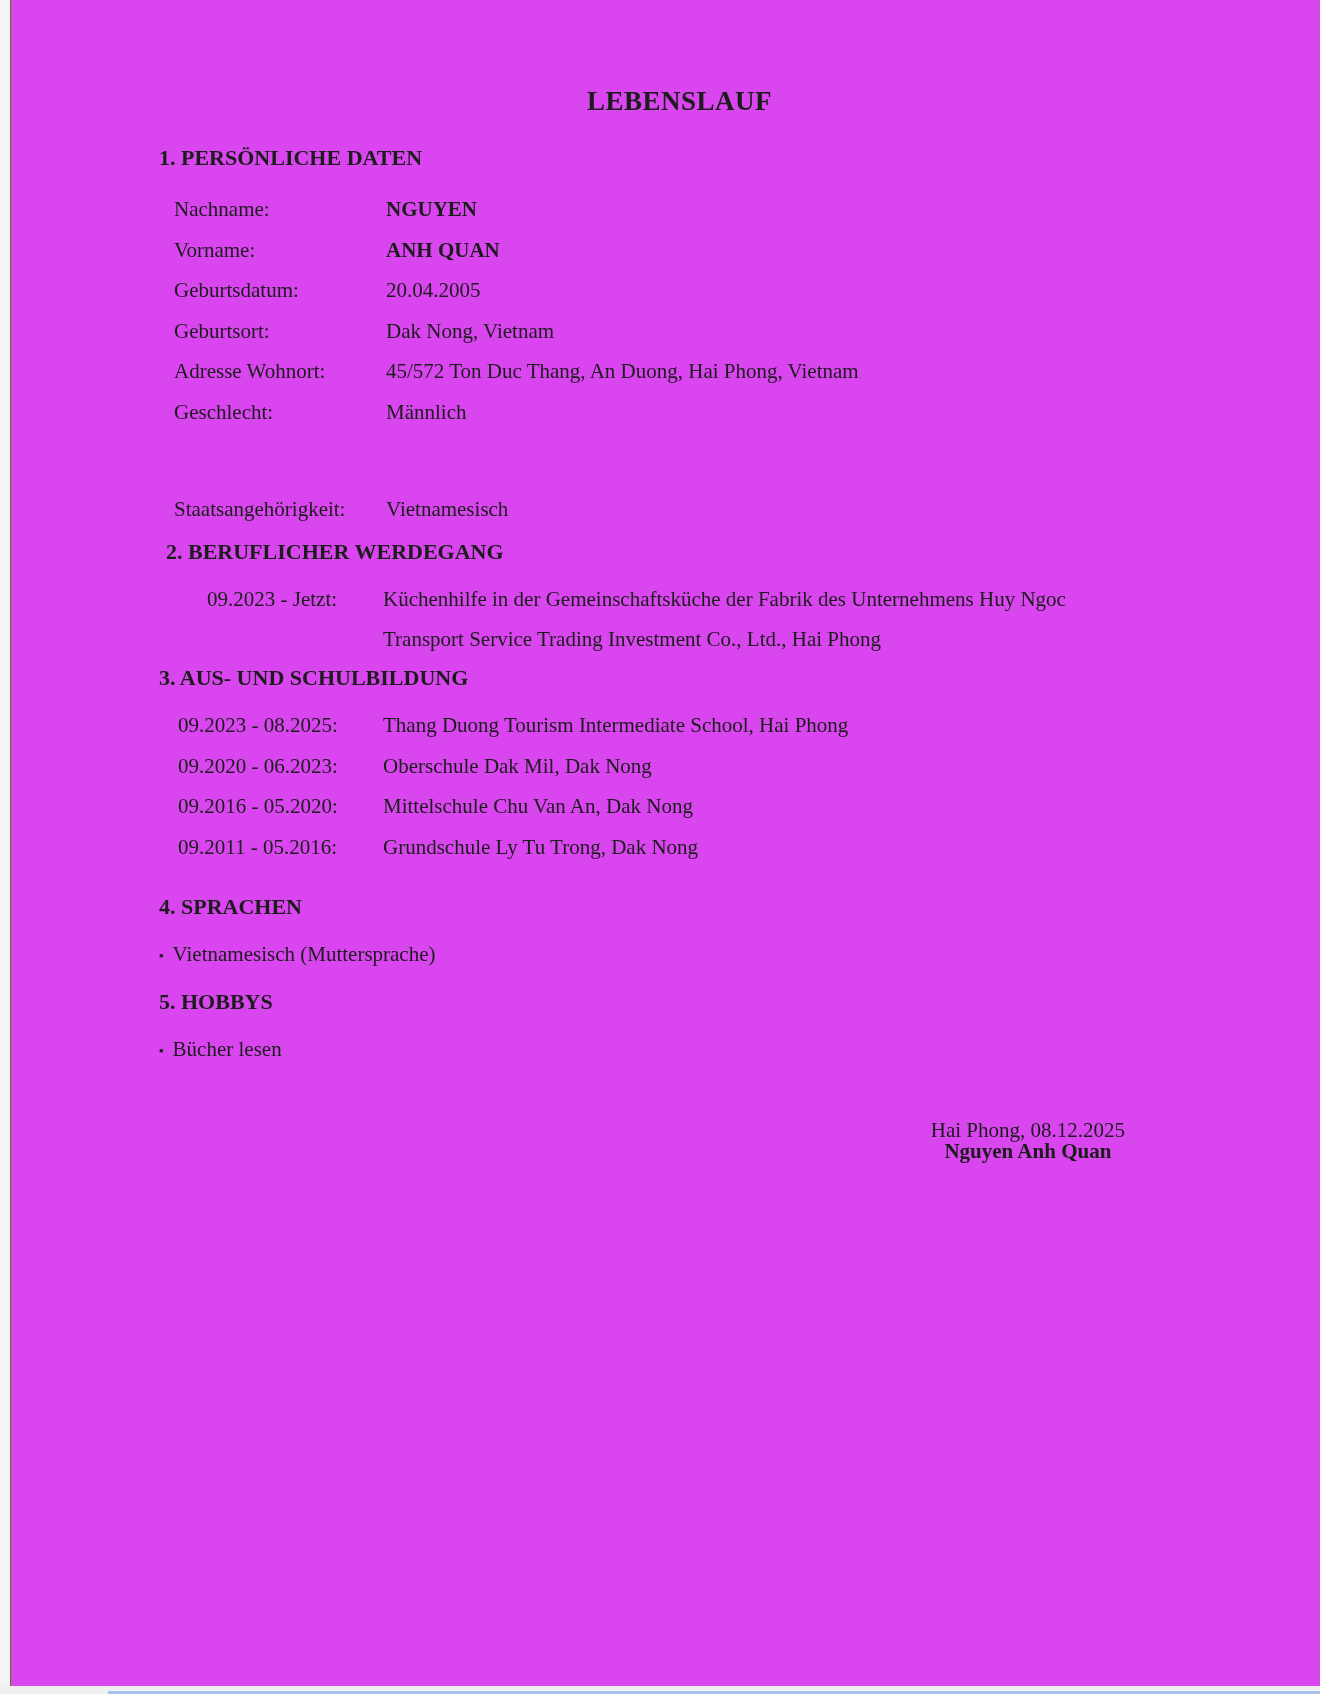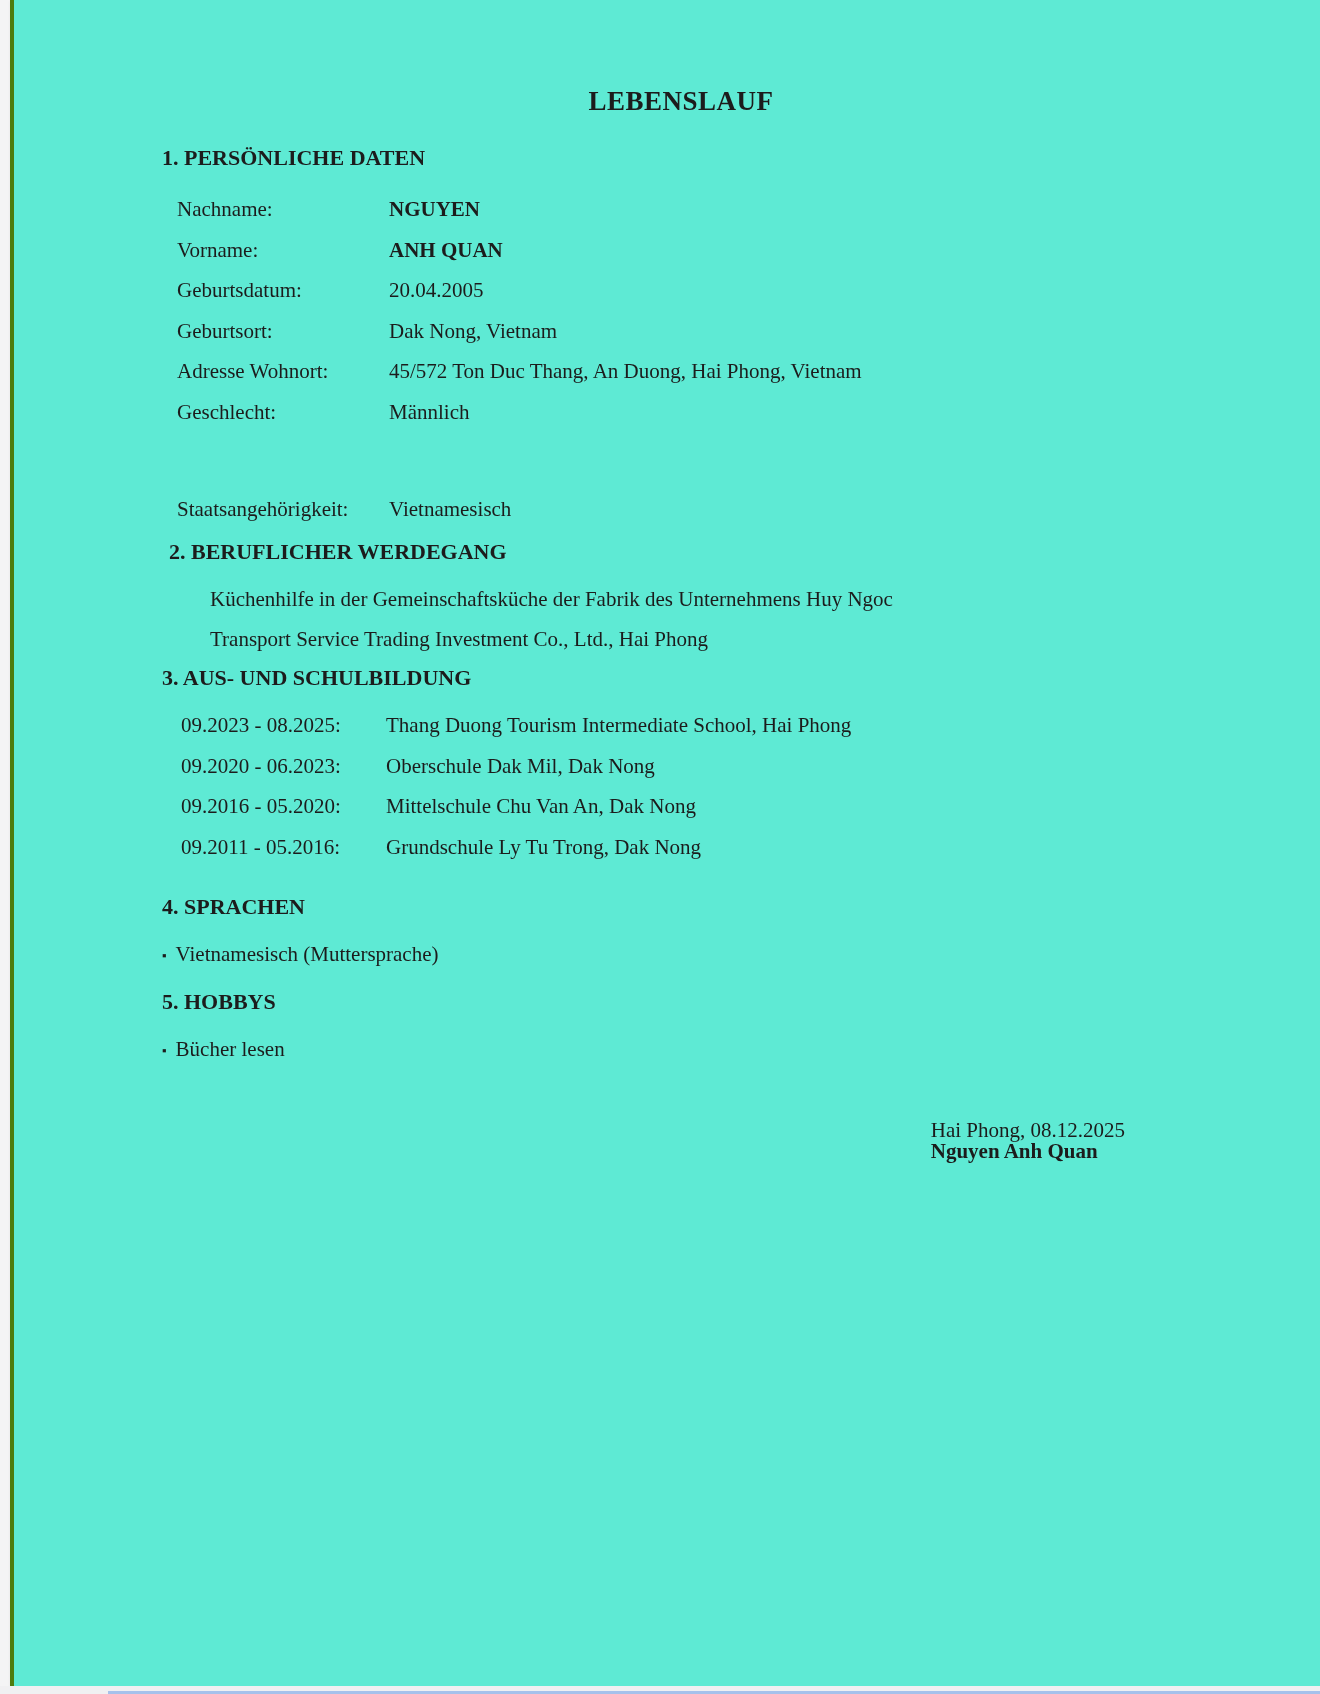--- a/index.html
+++ b/index.html
@@ -8,22 +8,22 @@
     background: #f4f4f5;
     font-family: "Liberation Serif", "DejaVu Serif", serif;
     color: #1c1c1c;
     -webkit-font-smoothing: antialiased;
   }
   .sheet {
     position: relative;
     width: 1310px;
     min-height: 1686px;
     margin-left: 10px;
-    background: #5eead4;
-    border-left: 4px solid #4d7c0f;
+    background: #d946ef;
+    border-left: 1px solid #4d7c0f;
     box-shadow: 0 1px 3px rgba(0,0,0,0.06);
     padding: 86px 120px 0 148px;
     overflow: hidden;
   }
   .bottom-strip {
     position: fixed;
     left: 0; bottom: 0;
     width: 1320px; height: 8px;
     background: #f0f0f2;
   }
@@ -88,20 +88,21 @@
   .bullet-glyph {
     font-size: 13px;
     margin-right: 9px;
     position: relative;
     top: 1px;
   }
   .signature-block {
     position: absolute;
     right: 195px;
     top: 1120px;
+    text-align: center;
   }
   .signature-place { font-size: 21px; line-height: 21px; }
   .signature-name { font-size: 21px; line-height: 21px; font-weight: bold; }
 </style>
 </head>
 <body>
 
 <div class="sheet">
 
   <h1 class="doc-title">LEBENSLAUF</h1>
@@ -137,20 +138,21 @@
         <span class="label">Staatsangehörigkeit:</span>
         <span class="value">Vietnamesisch</span>
       </div>
     </div>
   </div>
 
   <div class="sec sec-2">
     <h2 class="section-heading">2. BERUFLICHER WERDEGANG</h2>
     <div class="work-rows">
       <div class="entry-row">
+        <span class="period">09.2023 - Jetzt:</span>
         <span class="desc">Küchenhilfe in der Gemeinschaftsküche der Fabrik des Unternehmens Huy Ngoc Transport Service Trading Investment Co., Ltd., Hai Phong</span>
       </div>
     </div>
   </div>
 
   <div class="sec sec-3">
     <h2 class="section-heading">3. AUS- UND SCHULBILDUNG</h2>
     <div class="edu-rows">
       <div class="entry-row">
         <span class="period">09.2023 - 08.2025:</span>

